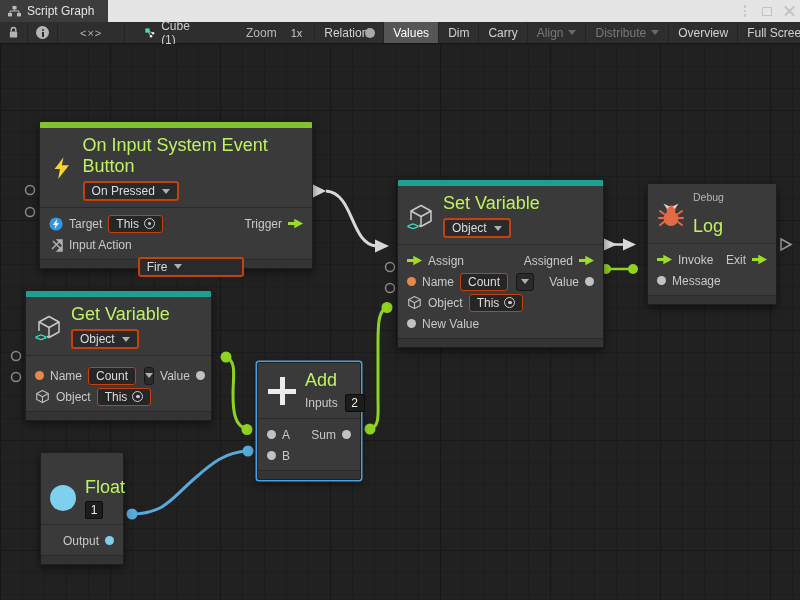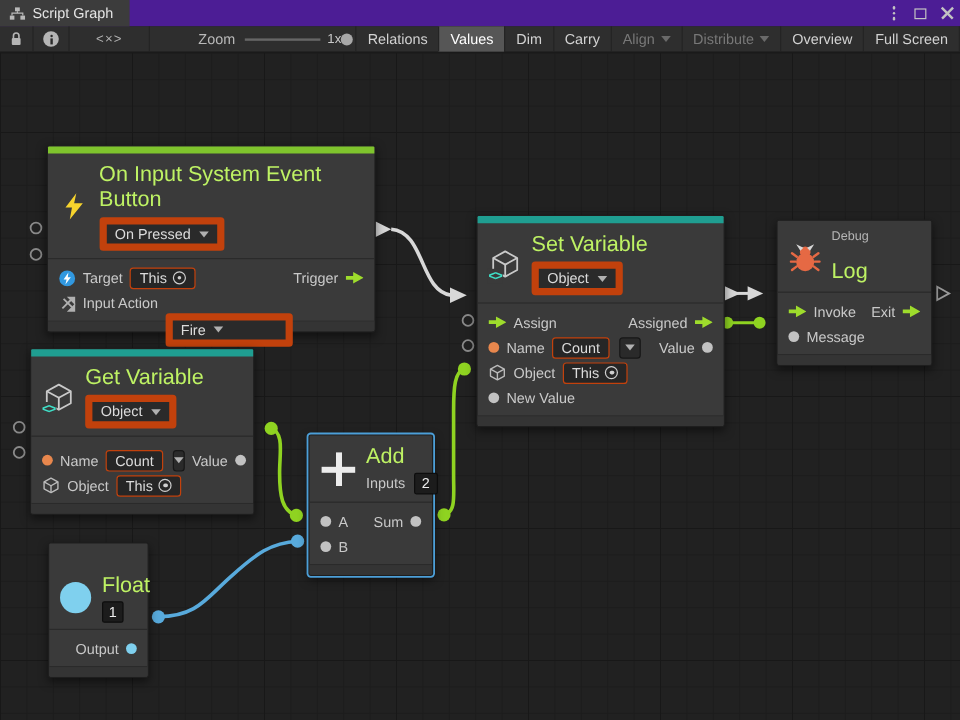--- a/index.html
+++ b/index.html
@@ -1,21 +1,21 @@
 <!DOCTYPE html>
 <html><head>
 <meta charset="utf-8">
 <style>
   * { margin:0; padding:0; box-sizing:border-box; }
   html,body { width:800px; height:600px; overflow:hidden; background:#212121;
     font-family:"Liberation Sans","DejaVu Sans",sans-serif; -webkit-font-smoothing:antialiased; }
   .screen { position:relative; width:800px; height:600px; }
 
   
-  .titlebar { height:22px; background:#4c1d95; display:flex; align-items:stretch; }
+  .titlebar { height:22px; background:#e5e5e5; display:flex; align-items:stretch; }
   .tab { display:flex; align-items:center; gap:6px; background:#3c3c3c; padding:0 14px 0 8px;
     color:#e4e4e4; font-size:12px; }
   .titlebar .spacer { flex:1; }
   .win-btn { width:22px; display:flex; align-items:center; justify-content:center; cursor:pointer; }
   .dots { display:flex; flex-direction:column; gap:2px; }
   .dots i { width:2.5px; height:2.5px; background:#c3c3c3; border-radius:50%; }
   .max-icon { width:10px; height:9px; border:1.5px solid #c3c3c3; }
   .x-icon { position:relative; width:11px; height:11px; }
   .x-icon::before,.x-icon::after { content:""; position:absolute; left:-1px; top:4.5px; width:13px; height:1.6px; background:#c3c3c3; }
   .x-icon::before { transform:rotate(45deg); } .x-icon::after { transform:rotate(-45deg); }
@@ -65,21 +65,21 @@
   .nheader { display:flex; align-items:center; gap:9px; padding:7px 10px 6px; }
   .htext { display:flex; flex-direction:column; gap:4px; }
   .ntitle { color:#bef264; font-size:18px; }
   .nsub { color:#b5b5b5; font-size:10.5px; }
   .nbody { border-top:1px solid #2a2a2a; padding:5px 0 4px; }
   .nrow { display:flex; align-items:center; gap:6px; height:21px; padding:0 9px; }
   .grow { margin-left:auto; display:flex; align-items:center; gap:6px; }
   .nfooter { height:9px; border-top:1px solid #2a2a2a; background:#343434; border-radius:0 0 2px 2px; }
 
   .select { display:inline-flex; align-items:center; gap:7px; background:#2a2a2a;
-    border:6px solid #c2410c; border-radius:3px; padding:1px 7px; color:#dcdcdc; cursor:pointer; }
+    border:2px solid #c2410c; border-radius:3px; padding:1px 7px; color:#dcdcdc; cursor:pointer; }
   .chip { display:inline-flex; align-items:center; gap:5px; background:#262626;
     border:1px solid #c2410c; border-radius:3px; padding:1px 7px; color:#dcdcdc; cursor:pointer; }
   .caretbox { display:inline-flex; align-items:center; justify-content:center; width:18px; height:18px;
     background:#2a2a2a; border:1px solid #171717; border-radius:3px; margin-left:2px; cursor:pointer; }
   .field { background:#1c1c1c; border:1px solid #0d0d0d; border-radius:2px; min-width:20px;
     height:18px; line-height:16px; text-align:center; color:#ececec; padding:0 4px; }
   .odot { position:relative; width:11px; height:11px; border:1px solid #cfcfcf; border-radius:50%; display:inline-block; }
   .odot::after { content:""; position:absolute; left:2.6px; top:2.6px; width:3.6px; height:3.6px; background:#cfcfcf; border-radius:50%; }
 
   .dot { width:9px; height:9px; border-radius:50%; background:#c2c2c2; flex:none; cursor:pointer; }
@@ -135,20 +135,29 @@
       <svg width="11" height="13" viewBox="0 0 12 14">
         <path d="M3.5 6 L3.5 4 a2.5 2.5 0 0 1 5 0 L8.5 6" fill="none" stroke="#b5b5b5" stroke-width="1.5"></path>
         <rect x="2" y="6" width="8" height="6.5" rx="1" fill="#b5b5b5"></rect>
       </svg>
     </div>
     <div class="tbtn">
         <span class="info"></span>
       </div>
     <div class="tbtn wide">
       <span>&lt;×&gt;</span>
+    </div>
+    <div class="target">
+      <svg width="14" height="14" viewBox="0 0 14 14">
+        <path d="M4 4 L11 7 M4 4 L8 11" stroke="#cfcfcf" stroke-width="1.2"></path>
+        <rect x="0.5" y="0.5" width="6" height="6" fill="#40e0c0"></rect>
+        <circle cx="11.5" cy="7.5" r="1.8" fill="#e8e8e8"></circle>
+          <circle cx="8.5" cy="11.5" r="1.8" fill="#e8e8e8"></circle>
+      </svg>
+      <span>Cube (1)</span>
     </div>
     <span class="zoom-label">Zoom</span>
     <div class="slider">
       <div class="track"></div>
       <div class="handle"></div>
     </div>
     <span class="zoom-val">1x</span>
     <div class="btn-group">
       <div class="gbtn">
           <span>Relations</span>

